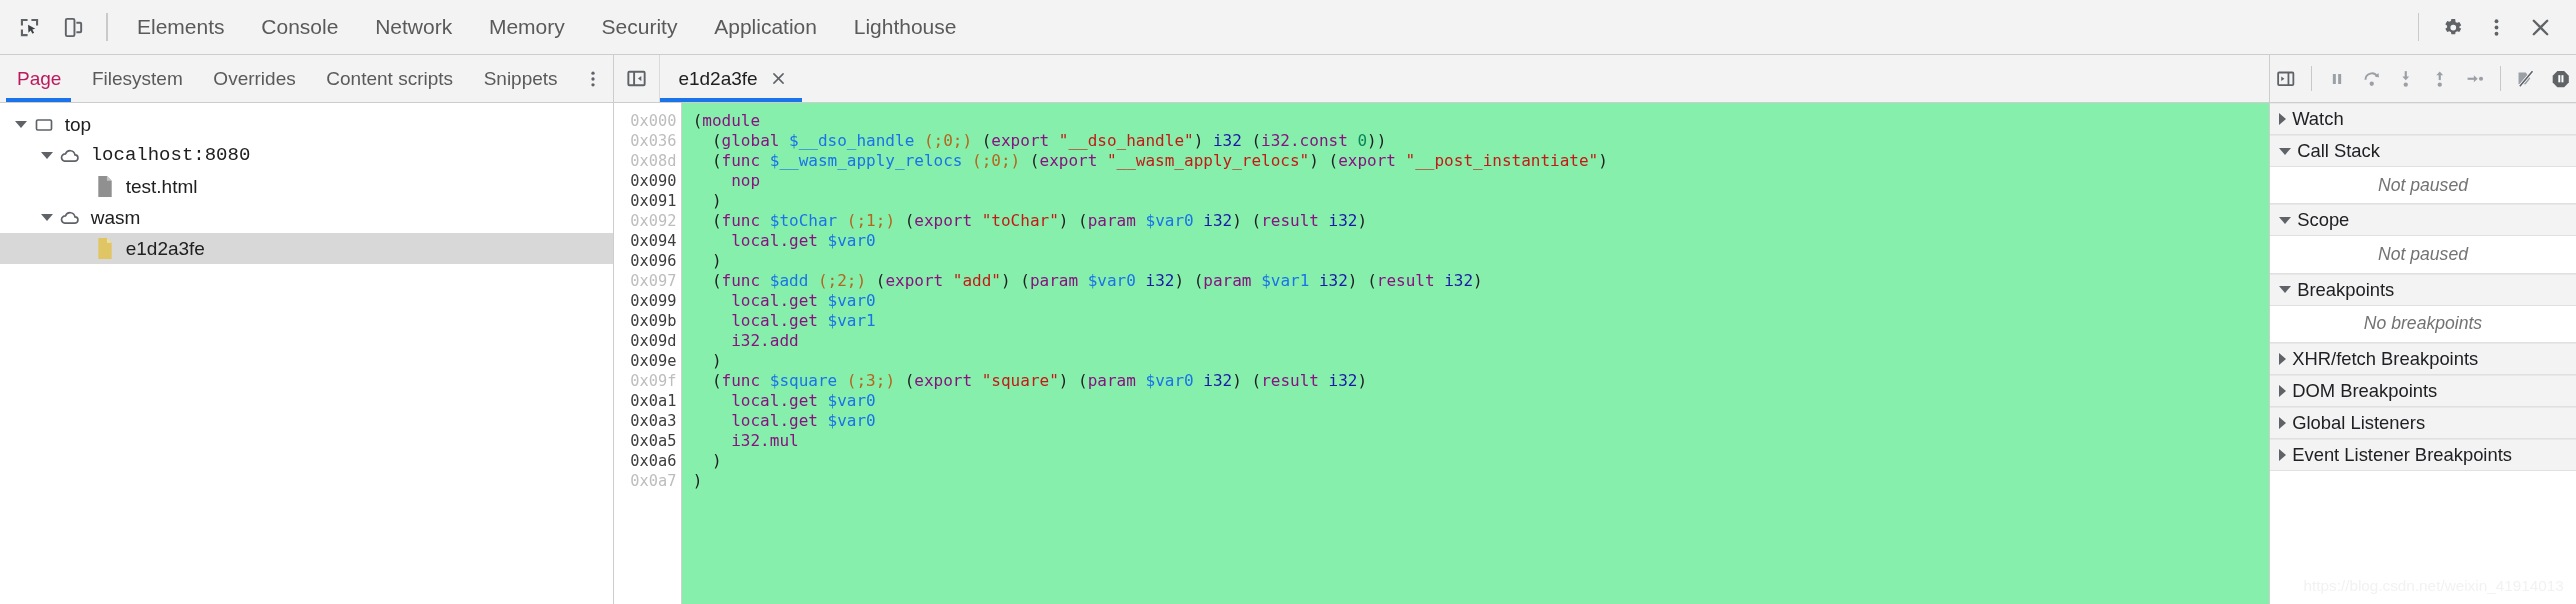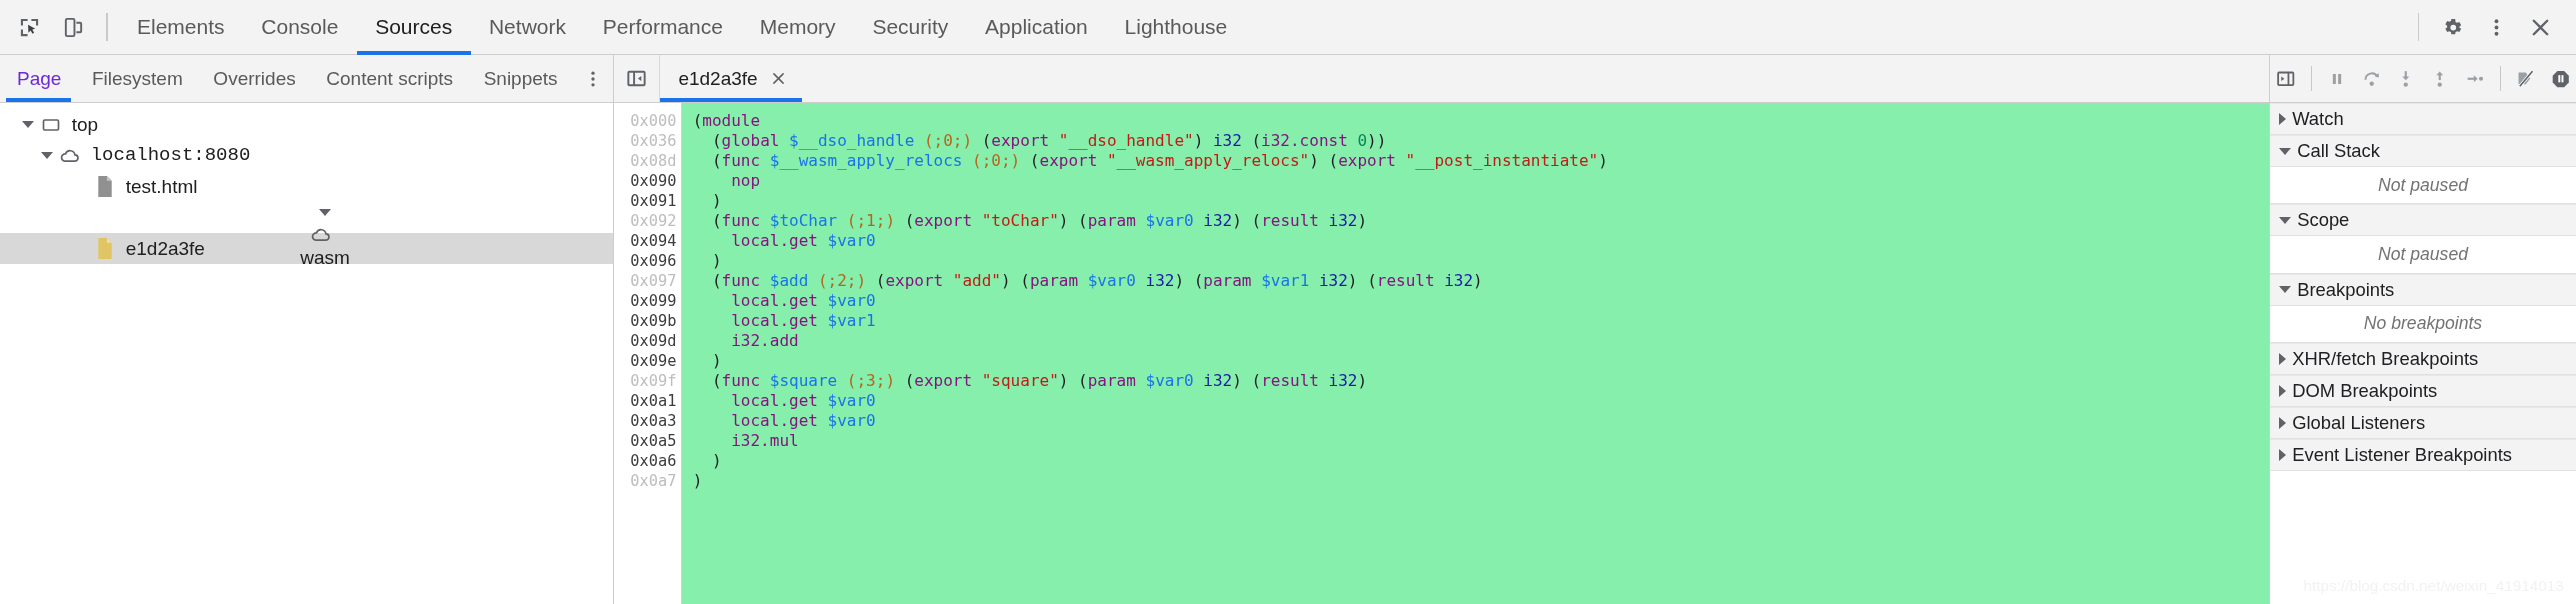--- a/index.html
+++ b/index.html
@@ -69,21 +69,21 @@
     border-bottom: 1.5px solid #cdcdcd;
     display: flex; align-items: stretch;
     position: relative;
   }
   .nav-tab {
     display: flex; align-items: center; padding: 0 15.3px;
     font-size: 19px; color: #5a5a5a; cursor: pointer;
     position: relative; white-space: nowrap;
   }
   .nav-tab:first-child { padding-left: 17px; }
-  .nav-tab.active { color: #6d28d9; }
+  .nav-tab.active { color: #be185d; }
   .nav-tab.active::after {
     content: ""; position: absolute; left: 6.1px; right: 6.1px; bottom: 0;
     height: 3.8px; background: #1a73e8;
   }
   .nav-more {
     display: flex; align-items: center; justify-content: center;
     width: 43px; cursor: pointer;
   }
   .file-tree {
     flex: 1; overflow: hidden; padding-top: 6.1px;
@@ -249,28 +249,22 @@
     </div>
     <div class="tb-sep"></div>
 
     <div class="panel-tabs">
       <div class="panel-tab">
           <span>Elements</span>
         </div>
       <div class="panel-tab">
           <span>Console</span>
         </div>
-      <div class="panel-tab active">
-          <span>Sources</span>
-        </div>
       <div class="panel-tab">
           <span>Network</span>
-        </div>
-      <div class="panel-tab">
-          <span>Performance</span>
         </div>
       <div class="panel-tab">
           <span>Memory</span>
         </div>
       <div class="panel-tab">
           <span>Security</span>
         </div>
       <div class="panel-tab">
           <span>Application</span>
         </div>
@@ -324,21 +318,21 @@
           <svg width="20" height="20" viewBox="0 0 24 24">
             <circle cx="12" cy="5" r="2" fill="#5f6368"></circle>
             <circle cx="12" cy="12" r="2" fill="#5f6368"></circle>
             <circle cx="12" cy="19" r="2" fill="#5f6368"></circle>
           </svg>
         </div>
       </div>
 
       <div class="file-tree">
 
-        <div class="tree-row" style="padding-left:18px;">
+        <div class="tree-row" style="padding-left:11px;">
           <span class="tree-twisty">
               <span class="tri-down"></span>
             </span>
           <span class="tree-ico">
             <svg width="20" height="20" viewBox="0 0 24 24">
                 <rect x="3" y="6" width="18" height="12" rx="1.5" fill="none" stroke="#5f6368" stroke-width="2"></rect>
               </svg>
           </span>
           <span class="tree-label">top</span>
         </div>
@@ -358,21 +352,21 @@
         <div class="tree-row" style="padding-left:92px;">
           <span class="tree-ico">
             <svg width="20" height="23" viewBox="0 0 20 24">
                 <path d="M3 1h9l5 5v17H3z" fill="#909090"></path>
                 <path d="M12 1l5 5h-5z" fill="#c4c4c4"></path>
               </svg>
           </span>
           <span class="tree-label">test.html</span>
         </div>
 
-        <div class="tree-row" style="padding-left:37px;flex-direction:column;">
+        <div class="tree-row" style="padding-left:37px;">
           <span class="tree-twisty">
               <span class="tri-down"></span>
             </span>
           <span class="tree-ico">
             <svg width="21.5" height="21.5" viewBox="0 0 24 24">
                 <path d="M6.5 18h11a3.5 3.5 0 0 0 .3-7 5.5 5.5 0 0 0-10.6-1A3.6 3.6 0 0 0 6.5 18z" fill="none" stroke="#5f6368" stroke-width="1.9"></path>
               </svg>
           </span>
           <span class="tree-label">wasm</span>
         </div>

